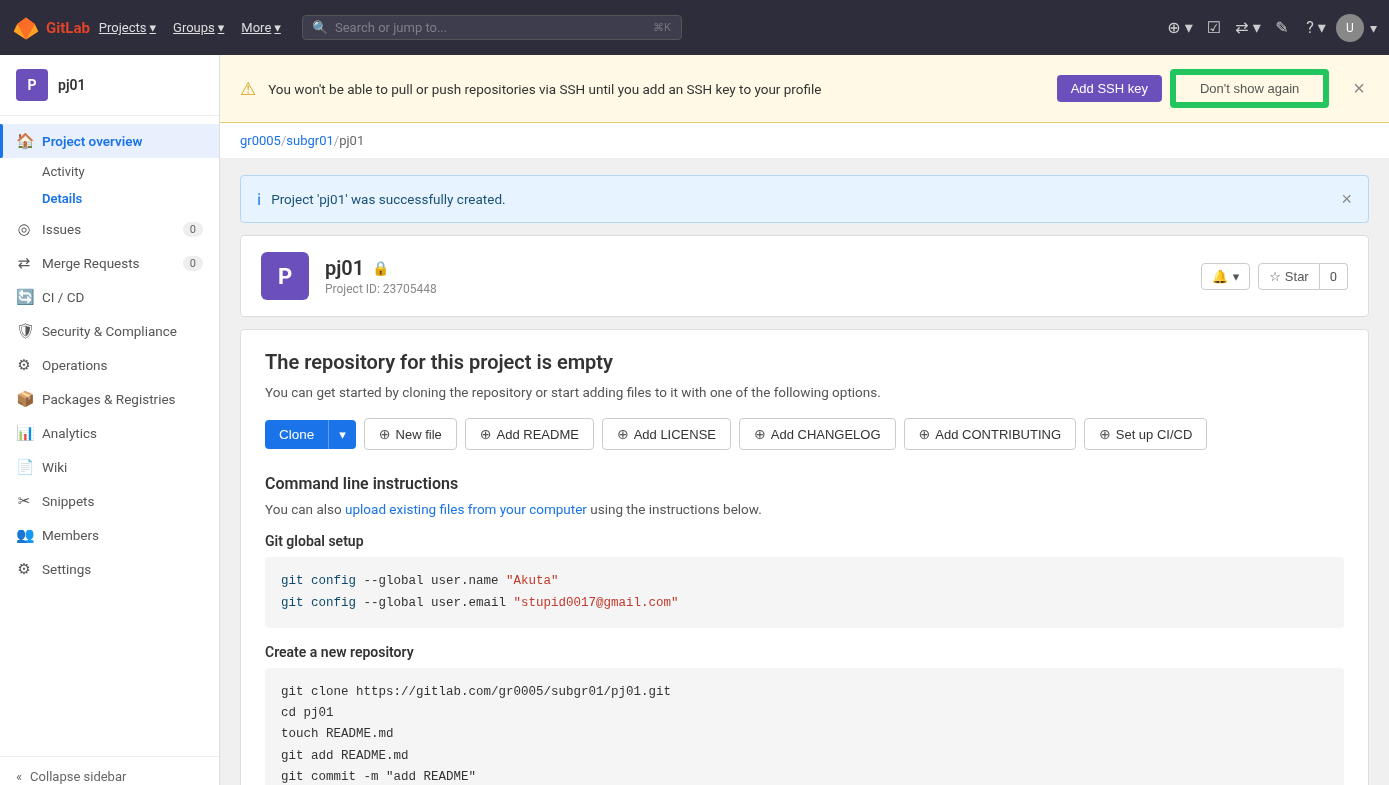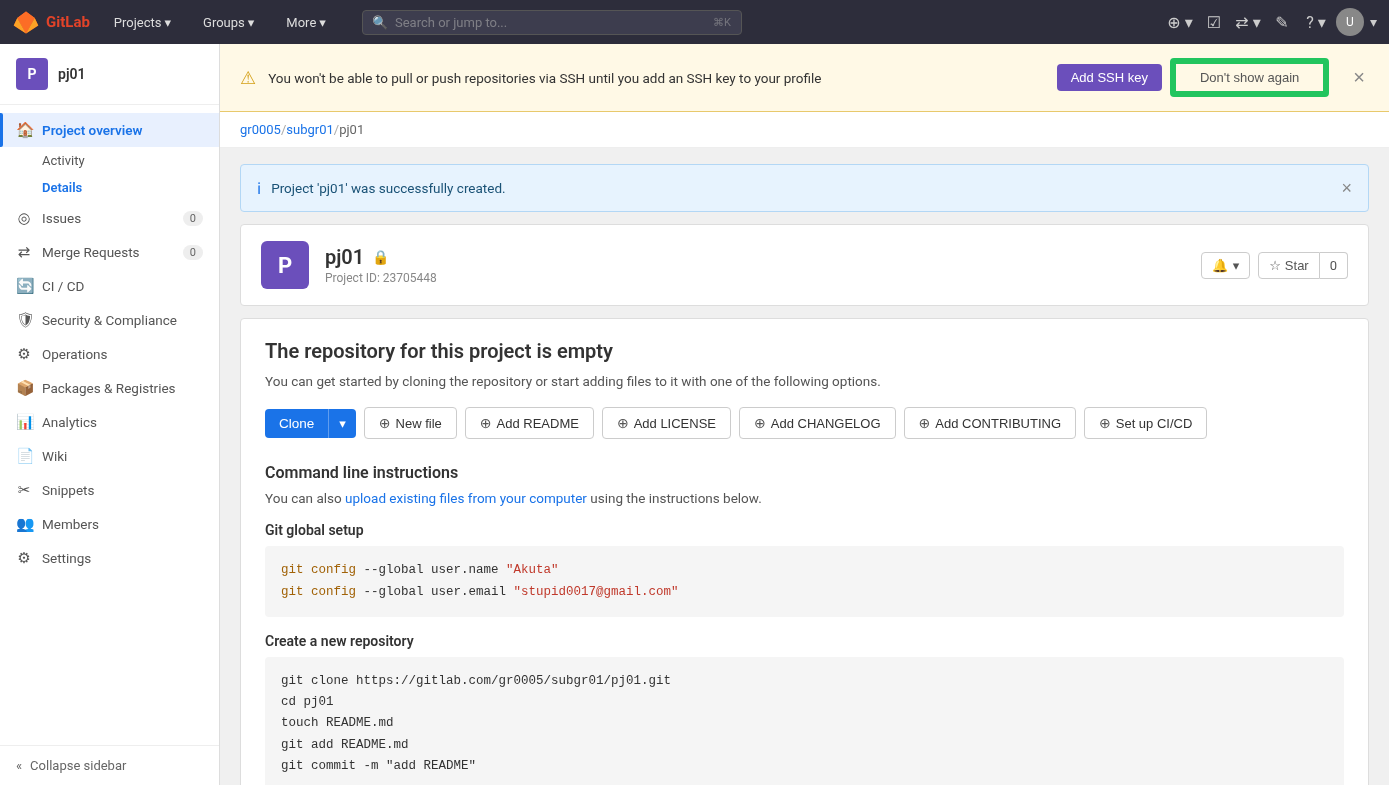--- a/index.html
+++ b/index.html
@@ -1,31 +1,31 @@
 <!DOCTYPE html>
 <html><head>
   <meta charset="utf-8">
   <style>
     * { box-sizing: border-box; margin: 0; padding: 0; }
     body { font-family: -apple-system, BlinkMacSystemFont, 'Segoe UI', Roboto, sans-serif; font-size: 14px; background: #f0f0f0; color: #333; height: 785px; overflow: hidden; }
 
     
     .topnav {
       background: #2d2d3b;
-      height: 44px;
+      height: 55px;
       display: flex;
       align-items: center;
       padding: 0 12px;
-      gap: 16px;
+      gap: 1px;
       color: #fff;
       flex-shrink: 0;
     }
     .topnav-logo { display: flex; align-items: center; gap: 6px; color: #e24329; font-weight: bold; font-size: 15px; }
     .topnav-logo svg { width: 28px; height: 28px; }
-    .topnav-item { color: #ddd; font-size: 13px; padding: 4px 8px; cursor: pointer; display: flex; align-items: center; gap: 3px; white-space: nowrap; }
+    .topnav-item { color: #ddd; font-size: 13px; padding: 4px 8px; cursor: pointer; display: flex; align-items: center; gap: 3px; white-space: nowrap; text-decoration: underline; }
     .topnav-search {
       flex: 1;
       margin: 0 12px;
       max-width: 380px;
       display: flex;
       align-items: center;
       background: #3d3d4e;
       border: 1px solid #555;
       border-radius: 4px;
       padding: 4px 10px;
@@ -200,21 +200,21 @@
     .code-block {
       background: #f5f5f5;
       border-radius: 4px;
       padding: 14px 16px;
       font-family: 'Courier New', Courier, monospace;
       font-size: 12.5px;
       line-height: 1.7;
       color: #333;
       margin-bottom: 8px;
     }
-    .code-block .code-key { color: #a16207; }
+    .code-block .code-key { color: #0c4a6e; }
     .code-block .code-val { color: #c0392b; }
 
     
     ::-webkit-scrollbar { width: 6px; }
     ::-webkit-scrollbar-track { background: #f0f0f0; }
     ::-webkit-scrollbar-thumb { background: #ccc; border-radius: 3px; }
   </style>
 </head>
 <body>
 

